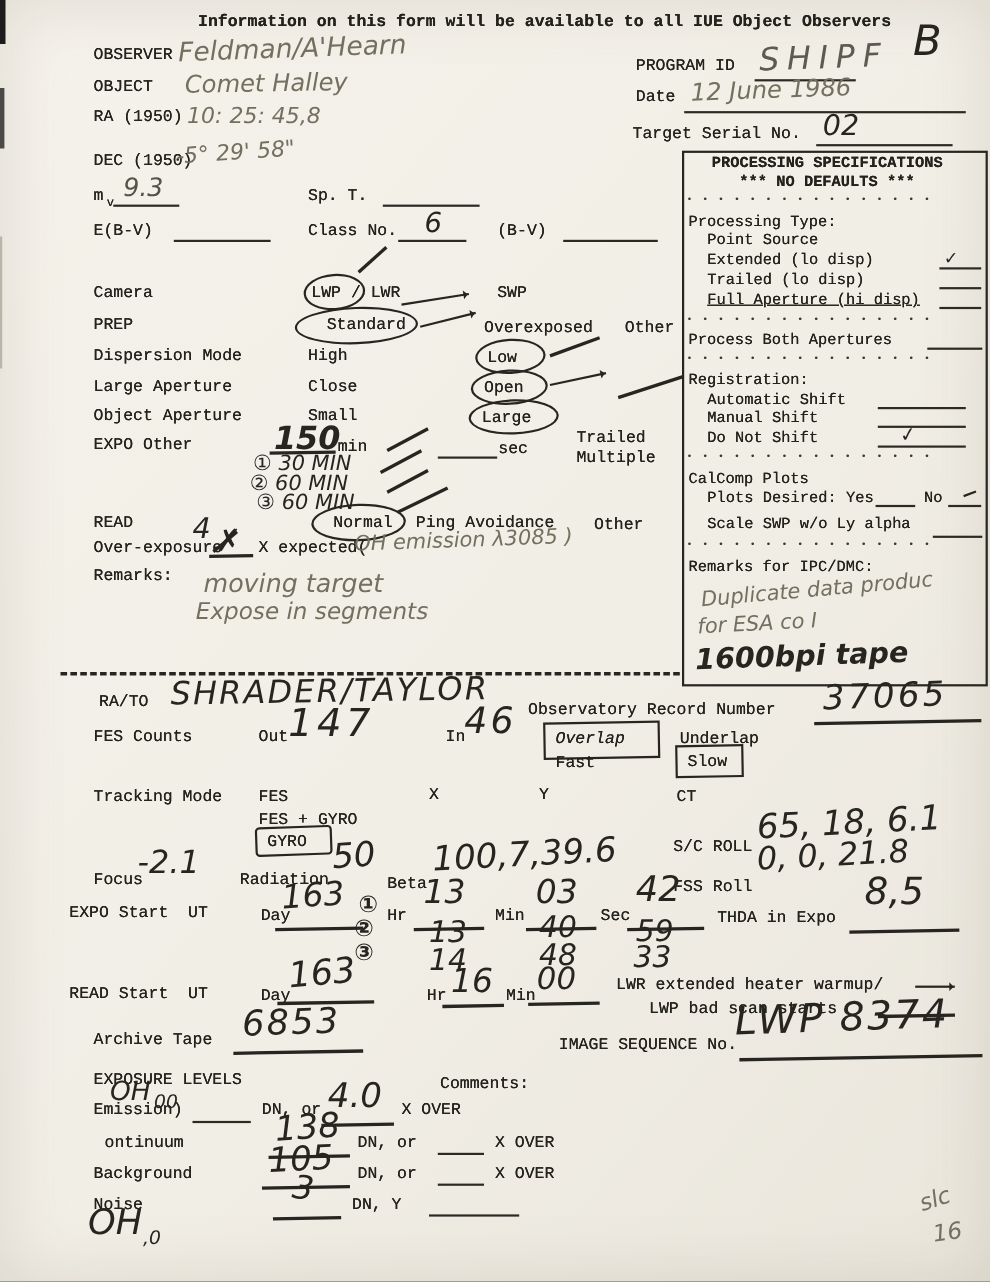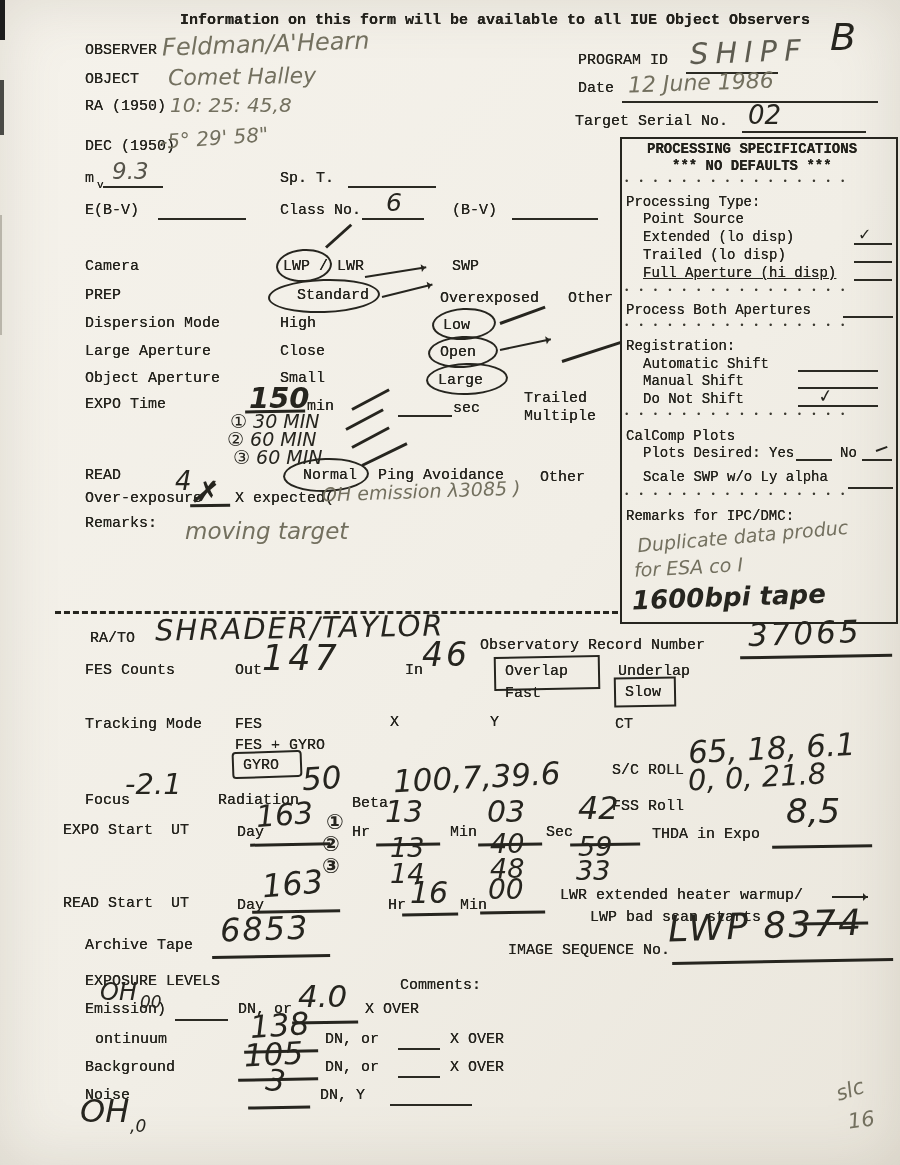--- a/index.html
+++ b/index.html
@@ -98,21 +98,21 @@
   <span class="t" style="left:440px;top:344px;">Open</span>
   <div class="ell" style="left:428px;top:336px;width:66px;height:28px;transform:rotate(-3deg);"></div>
   <div class="harrow" style="left:500px;top:349px;width:52px;transform:rotate(-12deg);"></div>
   <div class="sl" style="left:562px;top:360px;width:62px;transform:rotate(-18deg);"></div>
 
   <span class="t" style="left:85px;top:370px;">Object Aperture</span>
   <span class="t" style="left:280px;top:370px;">Small</span>
   <span class="t" style="left:438px;top:372px;">Large</span>
   <div class="ell" style="left:426px;top:363px;width:78px;height:28px;transform:rotate(-2deg);"></div>
 
-  <span class="t" style="left:85px;top:396px;">EXPO Time</span>
+  <span class="t" style="left:85px;top:396px;">EXPO Other</span>
   <span class="h" style="left:249px;top:384px;font-size:29px;font-weight:bold;">150</span>
   <span class="t" style="left:307px;top:398px;">min</span>
   <div class="uh" style="left:245px;top:392px;width:60px;height:18px;"></div>
   <div class="u" style="left:398px;top:397px;width:54px;height:18px;"></div>
   <span class="t" style="left:453px;top:400px;">sec</span>
   <span class="t" style="left:524px;top:390px;">Trailed</span>
   <span class="t" style="left:524px;top:408px;">Multiple</span>
 
   <span class="h" style="left:230px;top:412px;font-size:19px;">① 30 MIN</span>
   <span class="h" style="left:227px;top:430px;font-size:19px;">② 60 MIN</span>
@@ -131,20 +131,21 @@
   <span class="t" style="left:85px;top:490px;">Over-exposure</span>
   <span class="h" style="left:175px;top:468px;font-size:26px;">4</span>
   <span class="h" style="left:196px;top:478px;font-size:28px;font-weight:bold;">✗</span>
   <div class="sl" style="left:194px;top:500px;width:28px;transform:rotate(-40deg);"></div>
   <div class="uh" style="left:190px;top:486px;width:40px;height:18px;"></div>
   <span class="t" style="left:235px;top:490px;">X expected(</span>
   <span class="h hp" style="left:322px;top:482px;font-size:19px;transform:rotate(-2deg);">OH emission λ3085 )</span>
 
   <span class="t" style="left:85px;top:515px;">Remarks:</span>
   <span class="h hp" style="left:185px;top:520px;font-size:23px;">moving target</span>
+  <span class="h hp" style="left:178px;top:546px;font-size:21px;">Expose in segments</span>
 
   <div style="position:absolute;left:620px;top:137px;width:274px;height:483px;border:2px solid #26251f;"></div>
   <span class="t ts tb" style="left:647px;top:141px;">PROCESSING SPECIFICATIONS</span>
   <span class="t ts tb" style="left:672px;top:158px;">*** NO DEFAULTS ***</span>
   <div class="dots" style="top:179px;"></div>
   <span class="t ts" style="left:626px;top:194px;">Processing Type:</span>
   <span class="t ts" style="left:643px;top:211px;">Point Source</span>
   <span class="t ts" style="left:643px;top:229px;">Extended (lo disp)</span>
   <span class="chk" style="left:858px;top:225px;font-size:16px;">✓</span>
   <div class="u" style="left:854px;top:225px;width:38px;height:18px;"></div>
@@ -185,21 +186,21 @@
   <span class="h" style="left:155px;top:614px;font-size:29px;letter-spacing:2px;transform:rotate(-1deg);">SHRADER/TAYLOR</span>
   <span class="t" style="left:480px;top:637px;">Observatory Record Number</span>
   <span class="h" style="left:748px;top:618px;font-size:31px;letter-spacing:3px;transform:rotate(-2deg);">37065</span>
   <div class="uh" style="left:740px;top:637px;width:152px;height:18px;"></div>
 
   <span class="t" style="left:85px;top:662px;">FES Counts</span>
   <span class="t" style="left:235px;top:662px;">Out</span>
   <span class="h" style="left:262px;top:641px;font-size:35px;letter-spacing:4px;">147</span>
   <span class="t" style="left:405px;top:662px;">In</span>
   <span class="h" style="left:422px;top:638px;font-size:33px;letter-spacing:3px;">46</span>
-  <span class="t" style="left:505px;top:663px;">Overlap</span>
+  <span class="t" style="left:505px;top:663px;font-style:italic;">Overlap</span>
   <div class="hbox" style="left:494px;top:656px;width:102px;height:30px;transform:rotate(-1deg);"></div>
   <span class="t" style="left:618px;top:663px;">Underlap</span>
   <span class="t" style="left:505px;top:685px;">Fast</span>
   <span class="t" style="left:625px;top:684px;">Slow</span>
   <div class="hbox" style="left:614px;top:677px;width:58px;height:26px;transform:rotate(-1deg);"></div>
 
   <span class="t" style="left:85px;top:716px;">Tracking Mode</span>
   <span class="t" style="left:235px;top:716px;">FES</span>
   <span class="t" style="left:390px;top:714px;">X</span>
   <span class="t" style="left:490px;top:714px;">Y</span>

